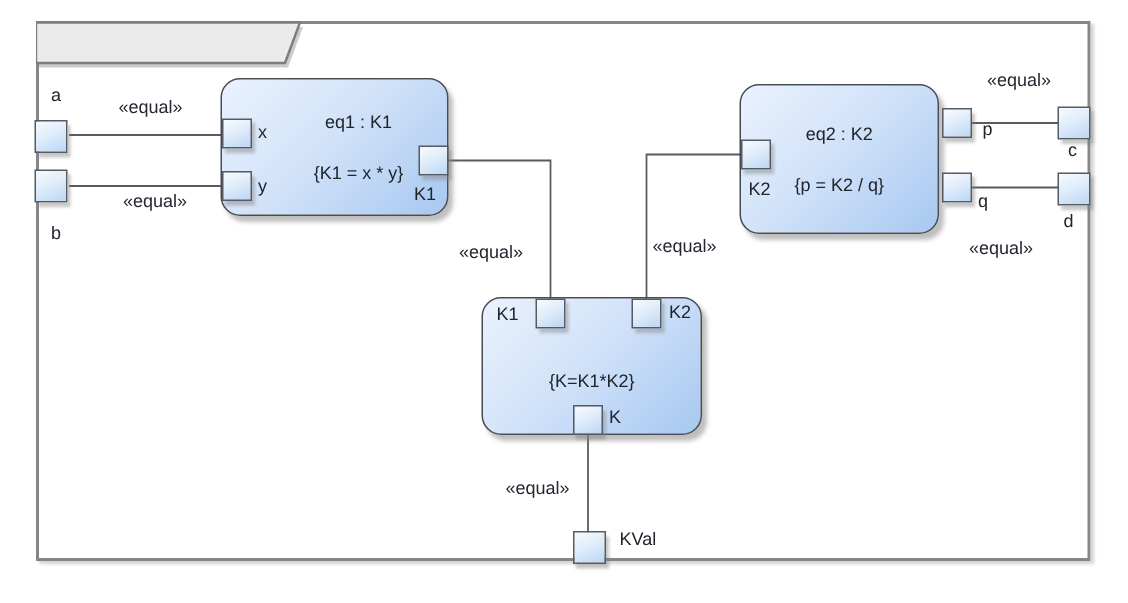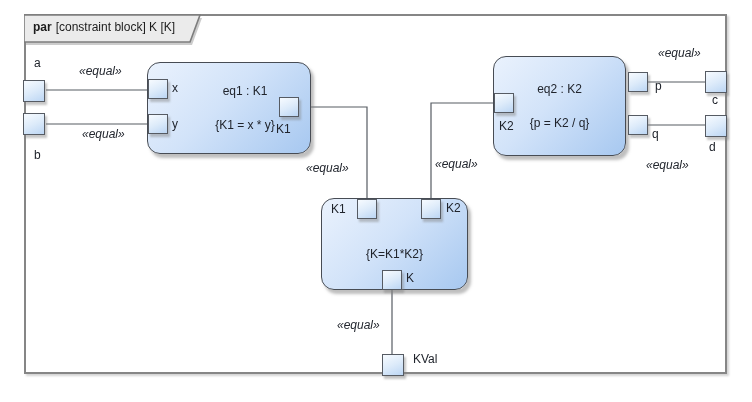--- a/index.html
+++ b/index.html
@@ -40,21 +40,21 @@
     background:linear-gradient(155deg,#f7fbff 0%,#ddebfa 50%,#bcd6f4 100%);
     border:1px solid #565b63;
     box-shadow:2px 3px 2px rgba(128,128,128,.45);
   }
   .bport { width:20px; height:20px; }
 
   .lbl {
     position:absolute; font-size:12px; color:#20242c; white-space:nowrap;
   }
   .stereo {
-    position:absolute; font-size:12px; color:#23272f; white-space:nowrap;font-style:italic;
+    position:absolute; font-size:12px; color:#23272f; white-space:nowrap;
   }
 </style>
 </head>
 <body>
 
 <div class="canvas">
 
   <div class="frame"></div>
 
   <svg class="wires" width="752" height="402" viewBox="0 0 752 402">
@@ -62,21 +62,21 @@
       <path d="M46 90 H150"></path>
       <path d="M46 124 H150"></path>
       <path d="M299 107 H367 V200"></path>
       <path d="M494 103 H431 V200"></path>
       <path d="M648 82 H706"></path>
       <path d="M648 125 H706"></path>
       <path d="M392 290 V355"></path>
     </g>
   </svg>
 
-  <div class="block" style="left:147px; top:62px; width:164px; height:92px;padding-left:32px;">
+  <div class="block" style="left:147px; top:52px; width:152px; height:92px;padding-left:32px;">
     <div class="bname">eq1 : K1</div>
     <div class="bcon">{K1 = x * y}</div>
   </div>
 
   <div class="block" style="left:493px; top:56px; width:133px; height:100px;">
     <div class="bname">eq2 : K2</div>
     <div class="bcon">{p = K2 / q}</div>
   </div>
 
   <div class="block" style="left:321px; top:198px; width:147px; height:92px;">
@@ -119,17 +119,14 @@
   <div class="stereo" style="left:306px; top:161px;">«equal»</div>
   <div class="stereo" style="left:435px; top:157px;">«equal»</div>
   <div class="stereo" style="left:658px; top:46px;">«equal»</div>
   <div class="stereo" style="left:646px; top:158px;">«equal»</div>
   <div class="stereo" style="left:337px; top:318px;">«equal»</div>
 
   <svg class="tab-svg" width="190" height="36">
     <polygon points="2,4 178,4 168,31 2,31" fill="rgba(128,128,128,0.40)"></polygon>
     <polygon points="0,1 176,1 166,28 0,28" fill="#ebebeb" stroke="#7d7d7d" stroke-width="1.6"></polygon>
   </svg>
-  <div class="tab-label">
-    <span class="kw">par</span><span class="rest">[constraint block] K [K]</span>
-  </div>
 
 </div>
 
 </body></html>

